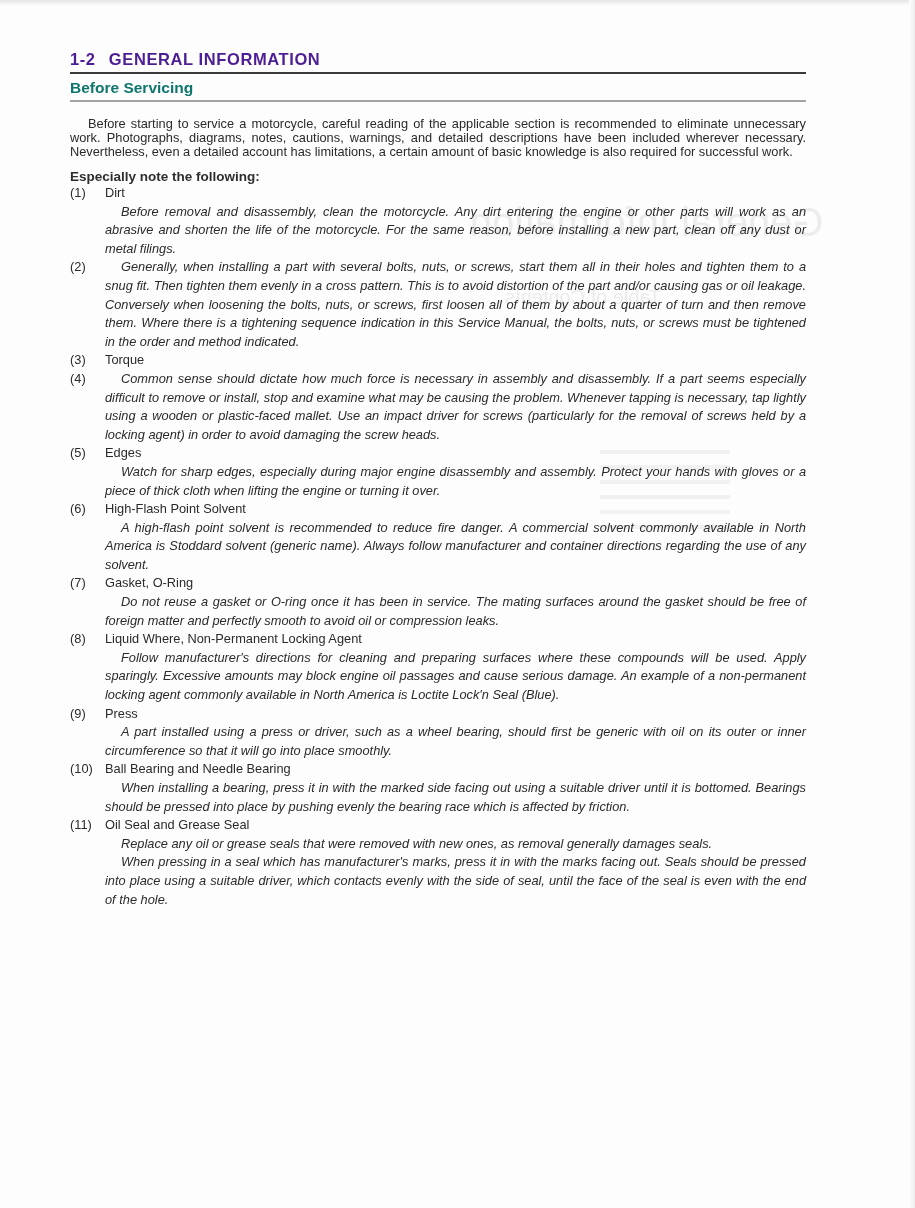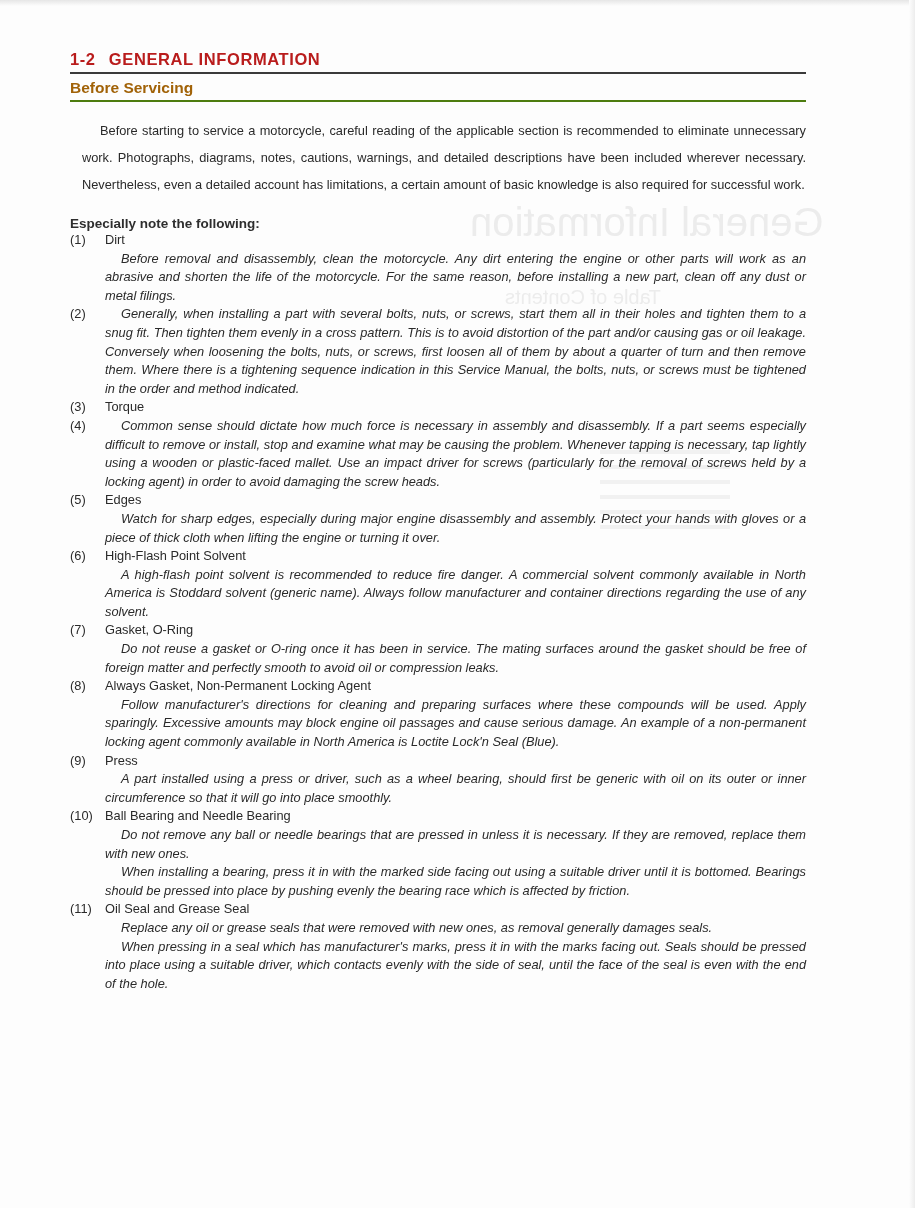--- a/index.html
+++ b/index.html
@@ -25,35 +25,35 @@
   .bleed.big { left: 470px; top: 200px; font-size: 40px; }
   .bleed.small { left: 505px; top: 286px; font-size: 20px; }
   .bleed.lines { left: 600px; top: 450px; width: 130px; }
   .bleed.lines div { height: 4px; background: #f1f1f1; margin-bottom: 11px; }
 
   .page {
     position: absolute; left: 70px; top: 50px; width: 736px;
   }
   .chapter {
     font-size: 16.5px; font-weight: bold; letter-spacing: 0.6px;
-    color: #b91c1c; padding-bottom: 3px;
+    color: #4c1d95; padding-bottom: 3px;
     border-bottom: 2px solid #3a3a3a;
   }
   .chapter .num { margin-right: 8px; }
   .section {
-    font-size: 15.5px; font-weight: bold; color: #a16207;
+    font-size: 15.5px; font-weight: bold; color: #0f766e;
     padding-top: 5px; padding-bottom: 3px;
-    border-bottom: 2px solid #4d7c0f;
+    border-bottom: 2px solid #a3a3a3;
   }
   .intro {
-    font-size: 12.8px; line-height: 27px; text-align: justify;
-    text-indent: 18px; margin-top: 15px; margin-left: 12px;
+    font-size: 12.8px; line-height: 14px; text-align: justify;
+    text-indent: 18px; margin-top: 15px;
   }
   .note-head {
-    font-size: 13.5px; font-weight: bold; margin-top: 18px; color: #2e2e2e;
+    font-size: 13.5px; font-weight: bold; margin-top: 10px; color: #2e2e2e;
   }
   .item { position: relative; font-size: 12.8px; line-height: 18.6px; }
   .item .inum { position: absolute; left: 0; top: 0; width: 34px; }
   .item .ititle { padding-left: 35px; }
   .item .ibody {
     padding-left: 35px; text-align: justify;
   }
   .item .ibody p { margin: 0; text-indent: 16px; font-style: italic; }
 </style>
 </head>
@@ -124,37 +124,36 @@
       </div>
       <div class="item">
         <span class="inum">(7)</span>
         <div class="ititle">Gasket, O-Ring</div>
         <div class="ibody">
           <p>Do not reuse a gasket or O-ring once it has been in service.  The mating surfaces around the gasket should be free of foreign matter and perfectly smooth to avoid oil or compression leaks.</p>
         </div>
       </div>
       <div class="item">
         <span class="inum">(8)</span>
-        <div class="ititle">Always Gasket, Non-Permanent Locking Agent</div>
+        <div class="ititle">Liquid Where, Non-Permanent Locking Agent</div>
         <div class="ibody">
           <p>Follow manufacturer's directions for cleaning and preparing surfaces where these compounds will be used.  Apply sparingly.  Excessive amounts may block engine oil passages and cause serious damage.  An example of a non-permanent locking agent commonly available in North America is Loctite Lock'n Seal (Blue).</p>
         </div>
       </div>
       <div class="item">
         <span class="inum">(9)</span>
         <div class="ititle">Press</div>
         <div class="ibody">
           <p>A part installed using a press or driver, such as a wheel bearing, should first be generic with oil on its outer or inner circumference so that it will go into place smoothly.</p>
         </div>
       </div>
       <div class="item">
         <span class="inum">(10)</span>
         <div class="ititle">Ball Bearing and Needle Bearing</div>
         <div class="ibody">
-          <p>Do not remove any ball or needle bearings that are pressed in unless it is necessary.  If they are removed, replace them with new ones.</p>
           <p>When installing a bearing, press it in with the marked side facing out using a suitable driver until it is bottomed.  Bearings should be pressed into place by pushing evenly the bearing race which is affected by friction.</p>
         </div>
       </div>
       <div class="item">
         <span class="inum">(11)</span>
         <div class="ititle">Oil Seal and Grease Seal</div>
         <div class="ibody">
           <p>Replace any oil or grease seals that were removed with new ones, as removal generally damages seals.</p>
           <p>When pressing in a seal which has manufacturer's marks, press it in with the marks facing out.  Seals should be pressed into place using a suitable driver, which contacts evenly with the side of seal, until the face of the seal is even with the end of the hole.</p>
         </div>

